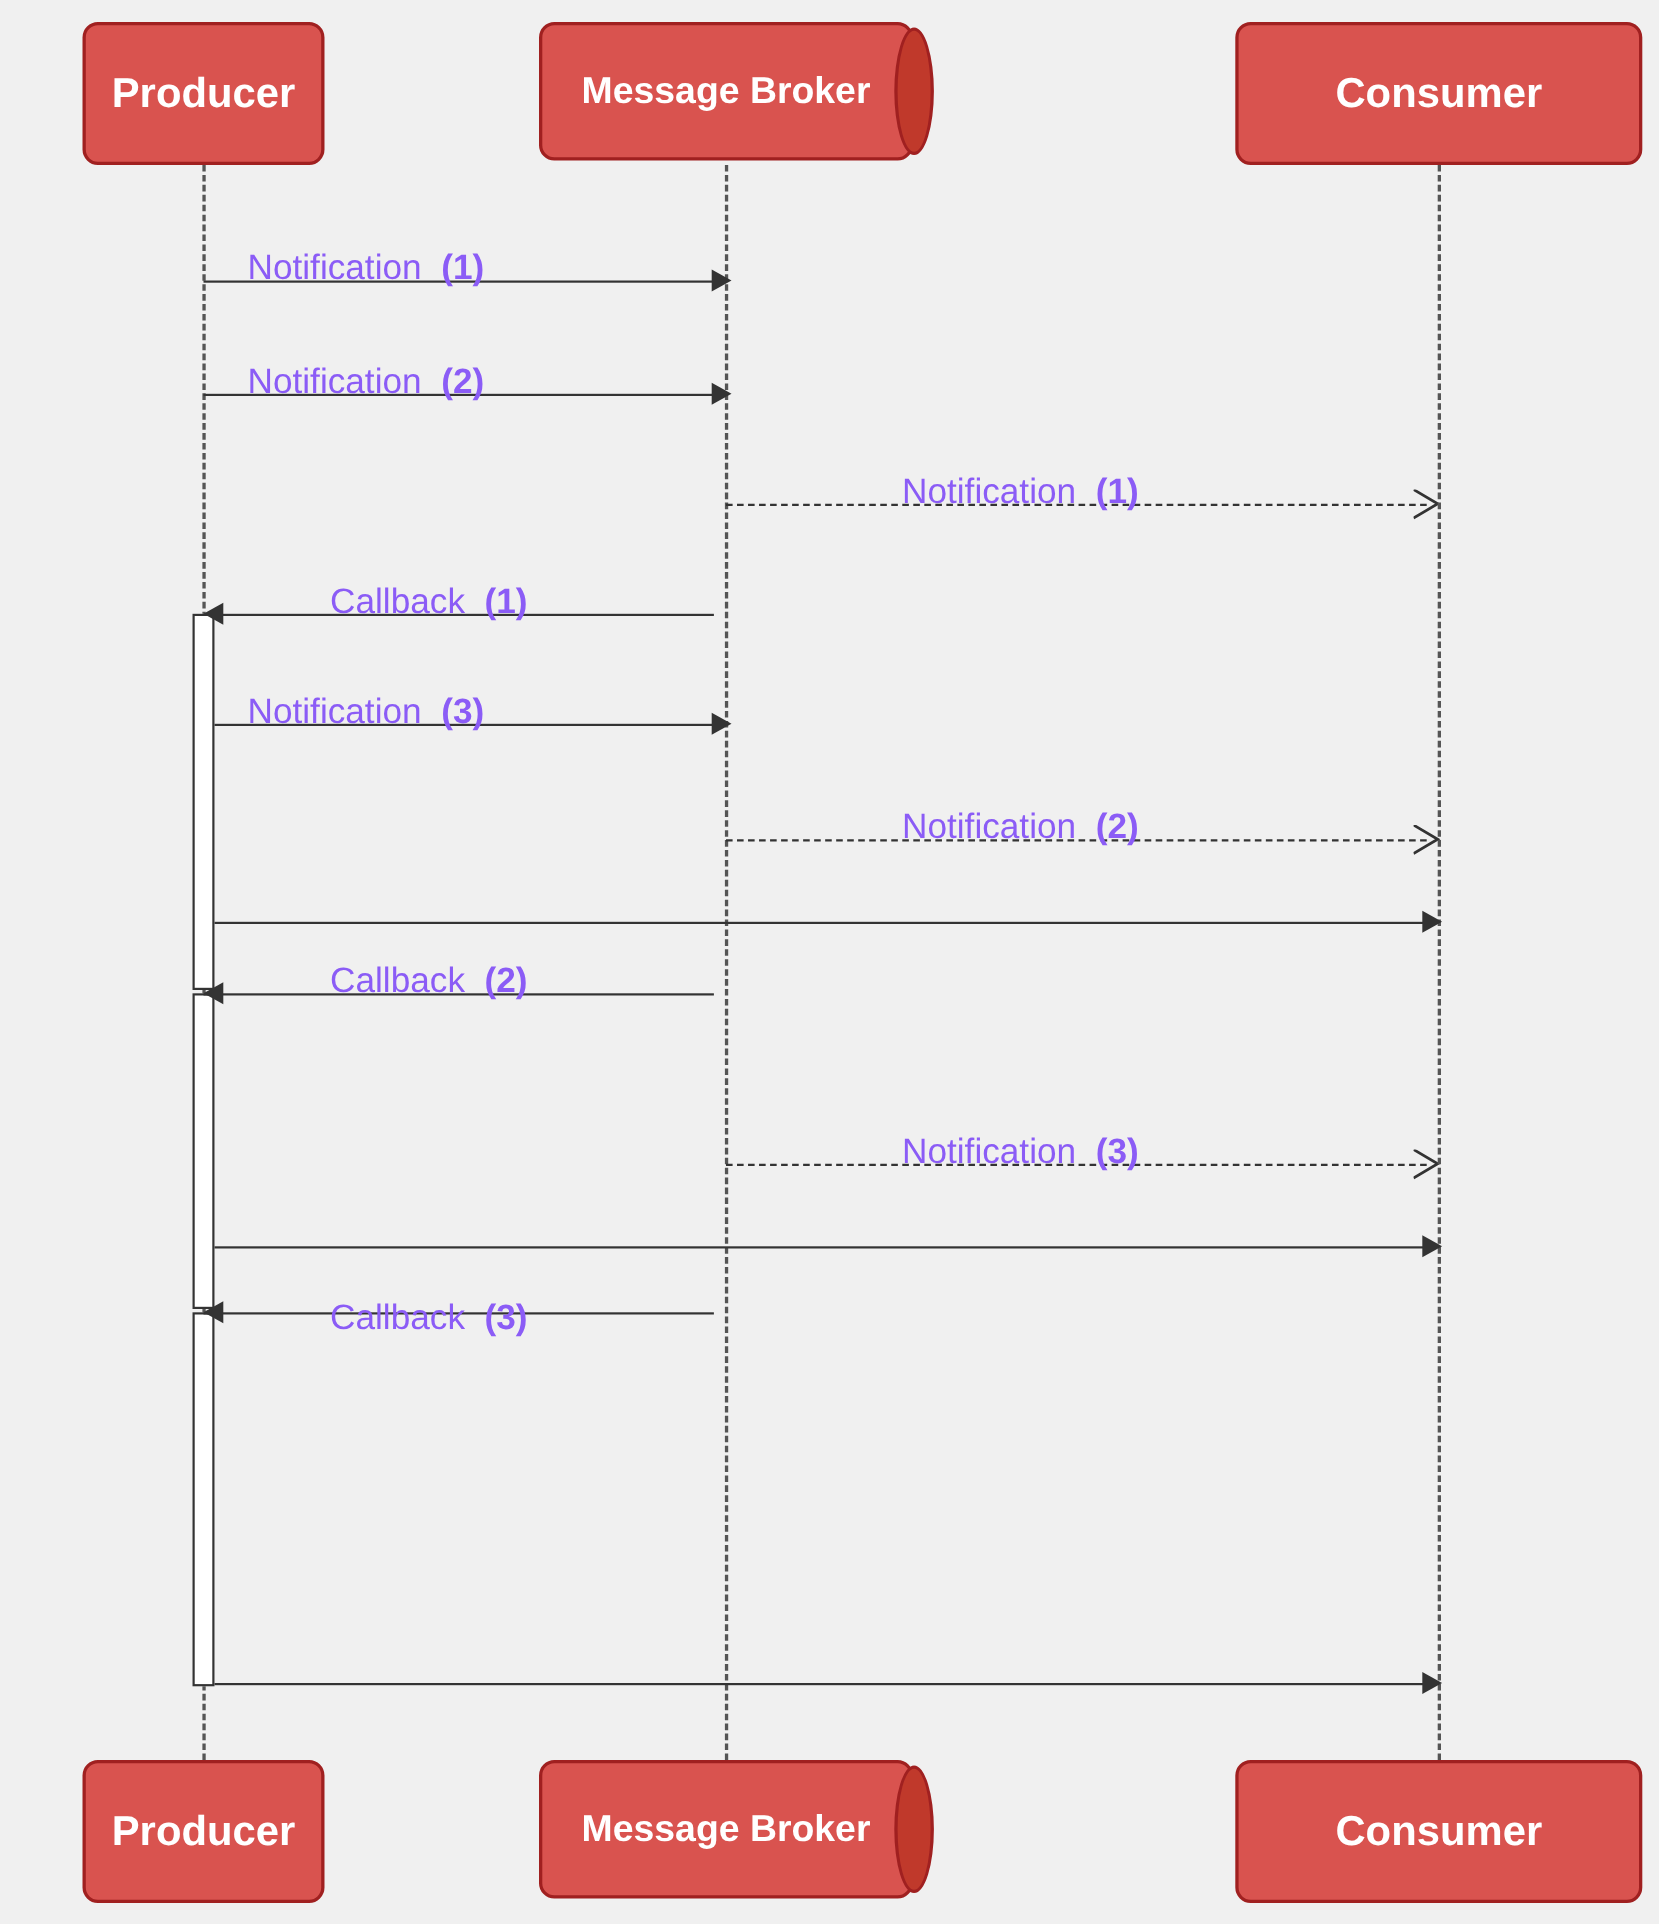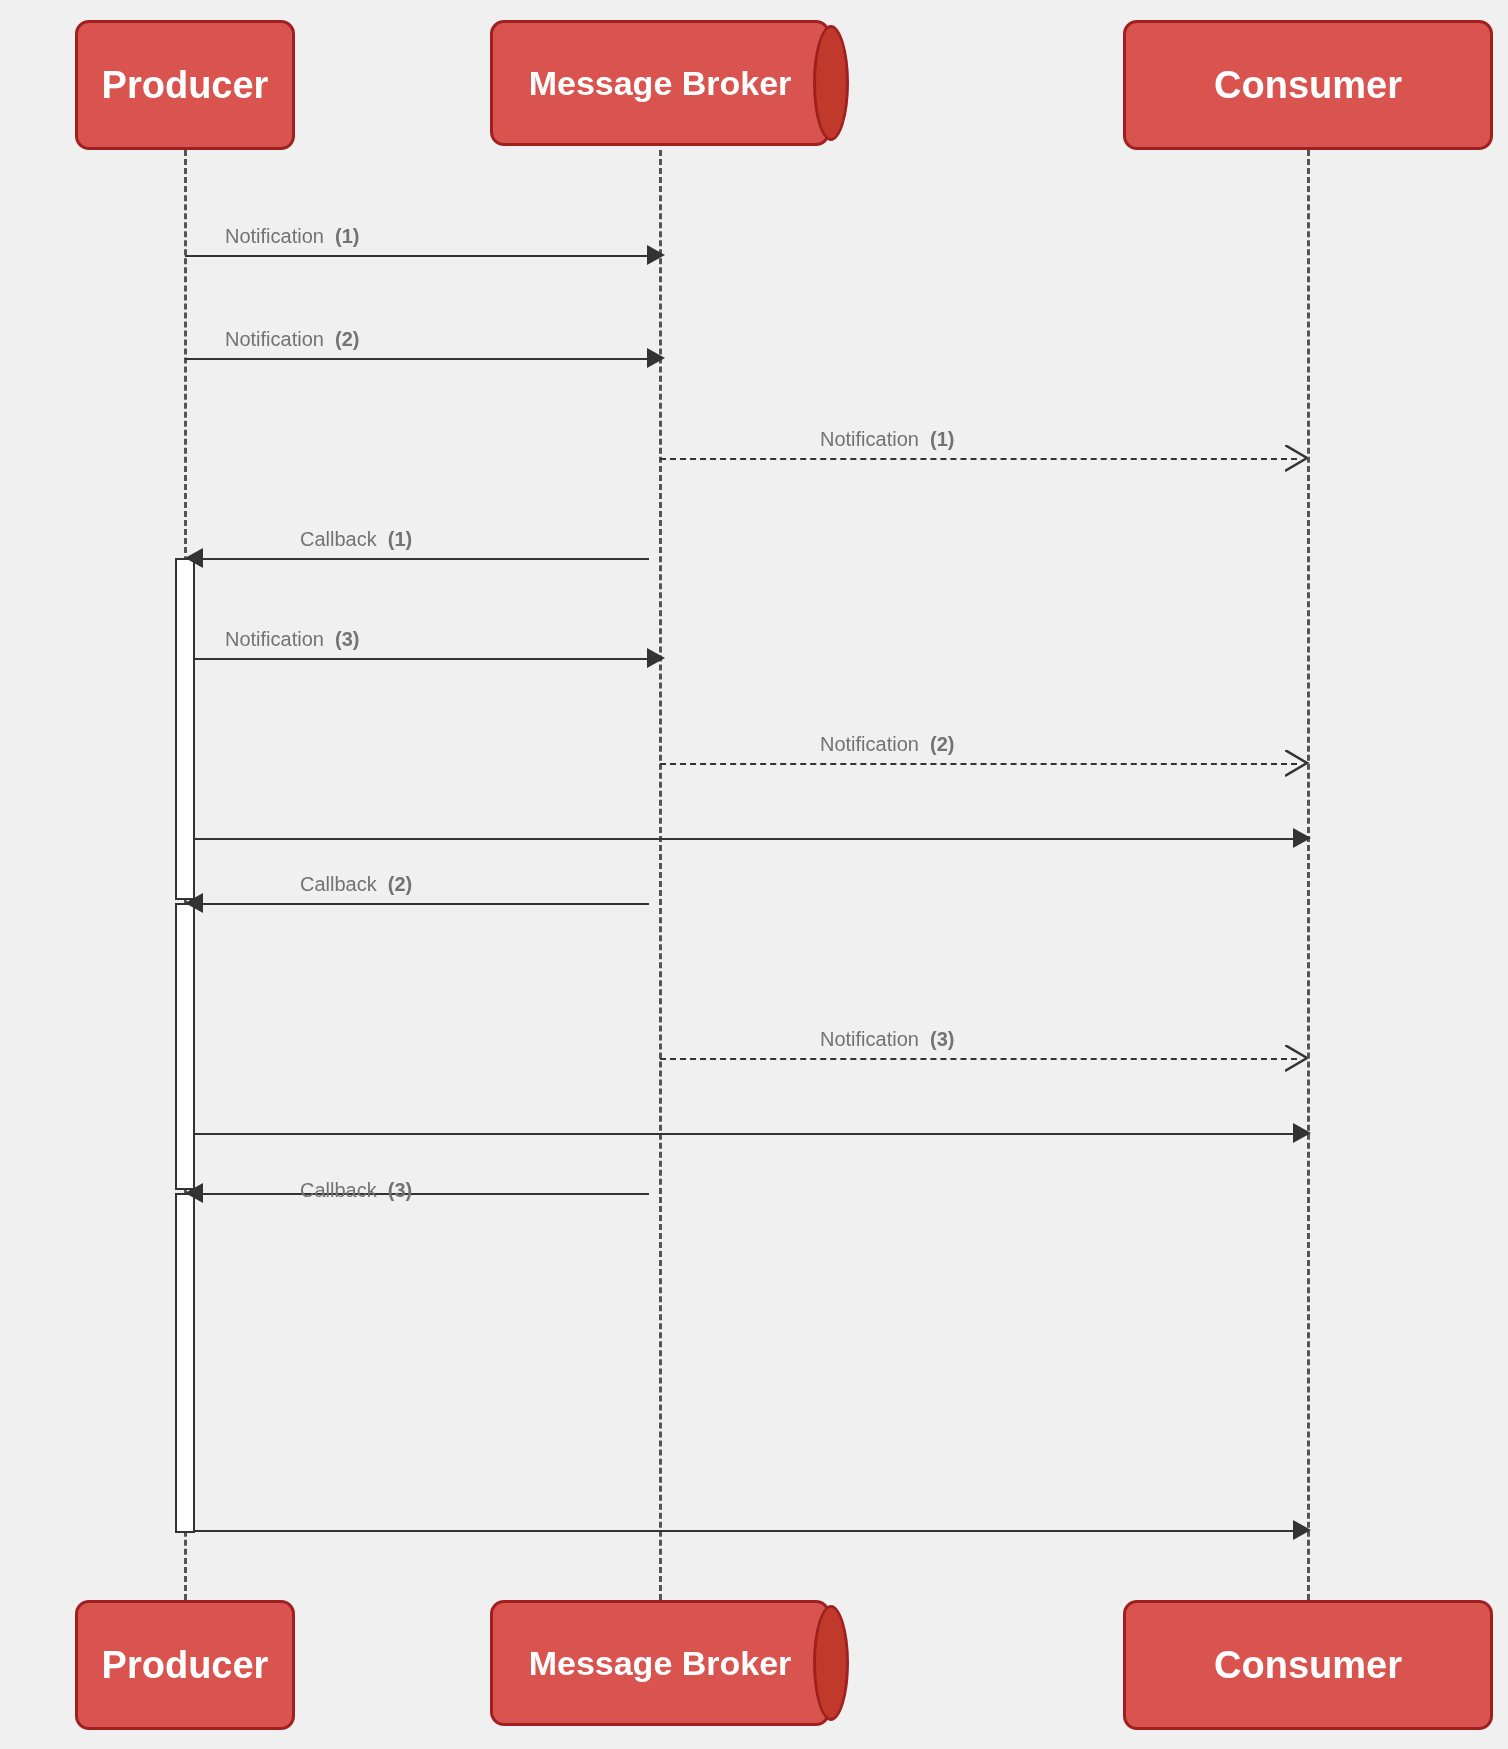--- a/index.html
+++ b/index.html
@@ -75,23 +75,23 @@
     .arrow-line-dashed {
       position: absolute;
       height: 0;
       border-top: 2.5px dashed #333;
       z-index: 6;
     }
 
     
     .arrow-label {
       position: absolute;
-      font-size: 20px;
+      font-size: 32px;
       z-index: 7;
-      color: #737373;
+      color: #8b5cf6;
     }
 
     .arrow-label .num {
       font-weight: bold;
     }
 
     
     .arrowhead-right {
       position: absolute;
       width: 0;

